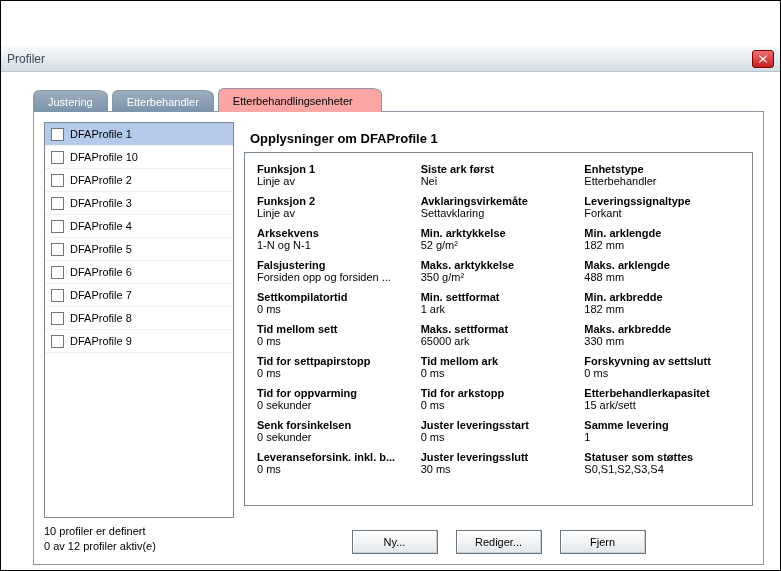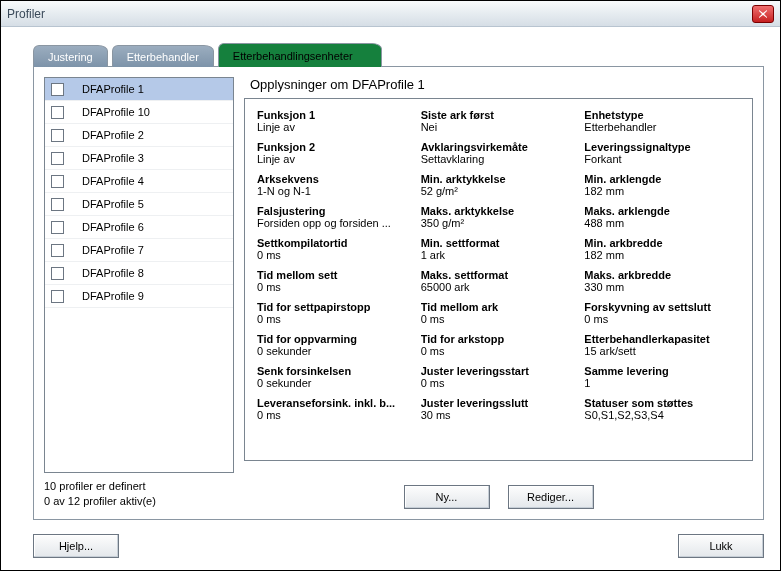--- a/index.html
+++ b/index.html
@@ -12,20 +12,21 @@
     overflow: hidden;
     border: 1px solid #000;
   }
   .titlebar {
     height: 26px;
     background: linear-gradient(to bottom, #f9fbfc 0%, #e6ecf0 50%, #d6dee6 100%);
     display: flex;
     align-items: center;
     padding: 0 6px;
     border-bottom: 1px solid #b8c4d0;
+    margin-top: 45px;
   }
   .titlebar .title { color: #3a4a5a; font-size: 12px; }
   .titlebar .spacer { flex: 1; }
   .close-btn {
     width: 22px; height: 18px;
     background: linear-gradient(to bottom, #f07070, #c62020);
     border: 1px solid #7a0000;
     border-radius: 3px;
     display: flex; align-items: center; justify-content: center;
     cursor: pointer;
@@ -47,21 +48,21 @@
     border-top-right-radius: 10px 6px;
     margin-right: 4px;
     cursor: pointer;
     position: relative;
   }
   .tab.inactive {
     background: linear-gradient(to bottom, #9badbf 0%, #7d93a9 100%);
     color: #fff;
   }
   .tab.active {
-    background: #15803d;
+    background: #fca5a5;
     color: #000;
     padding: 6px 28px 5px 14px;
     z-index: 2;
   }
   .panel {
     border: 1px solid #8a96a2;
     flex: 1;
     background: #fff;
     padding: 10px;
     display: flex;
@@ -74,36 +75,36 @@
     border: 1px solid #7a8590;
     background: #fff;
     flex: 1;
     overflow: hidden;
   }
   .list-item {
     display: flex;
     align-items: center;
     height: 23px;
     padding: 0 6px;
-    gap: 18px;
+    gap: 6px;
     border-bottom: 1px solid #eef0f2;
     cursor: pointer;
   }
   .list-item.selected { background: #b5c9e8; }
   .checkbox {
     width: 13px; height: 13px;
     border: 1px solid #6c7682;
     background: #fff;
     flex-shrink: 0;
   }
   .list-label { color: #000; }
   .status-text { margin-top: 6px; color: #000; line-height: 1.35; }
 
   .detail-col { flex: 1; display: flex; flex-direction: column; min-height: 0; }
-  .detail-title { font-weight: normal; font-size: 13px; margin: 0 0 6px 6px; }
+  .detail-title { font-weight: bold; font-size: 13px; margin: 9px 0 6px 6px; }
   .detail-box {
     border: 1px solid #7a8590;
     flex: 1;
     padding: 10px 12px;
     display: grid;
     grid-template-columns: 1fr 1fr 1fr;
     column-gap: 18px;
     row-gap: 6px;
     align-content: start;
     overflow: hidden;
@@ -326,20 +327,21 @@
               <div class="val">30 ms</div>
             </div>
             <div class="field">
               <div class="lbl">Statuser som støttes</div>
               <div class="val">S0,S1,S2,S3,S4</div>
             </div>
           </div>
         <div class="btn-row">
           <button class="btn">Ny...</button>
           <button class="btn">Rediger...</button>
+          <button class="btn">Fjern</button>
         </div>
       </div>
 
     </div>
   </div>
 
   <div class="bottom-row">
     <button class="btn">Hjelp...</button>
     <button class="btn">Lukk</button>
   </div>

